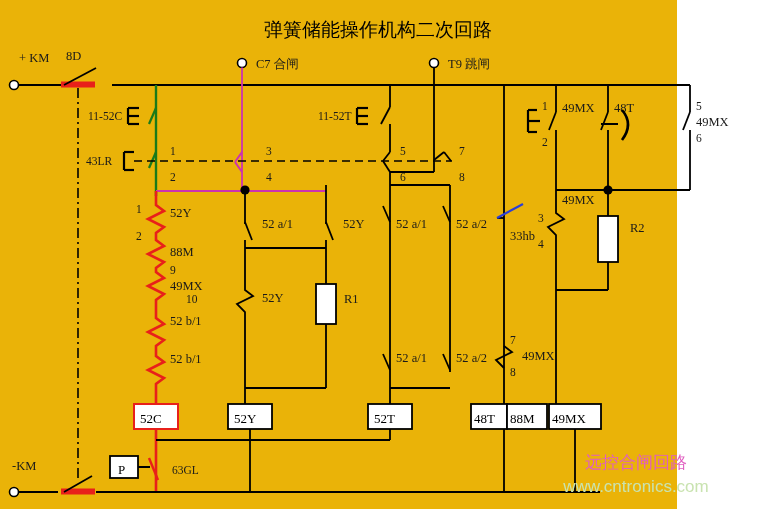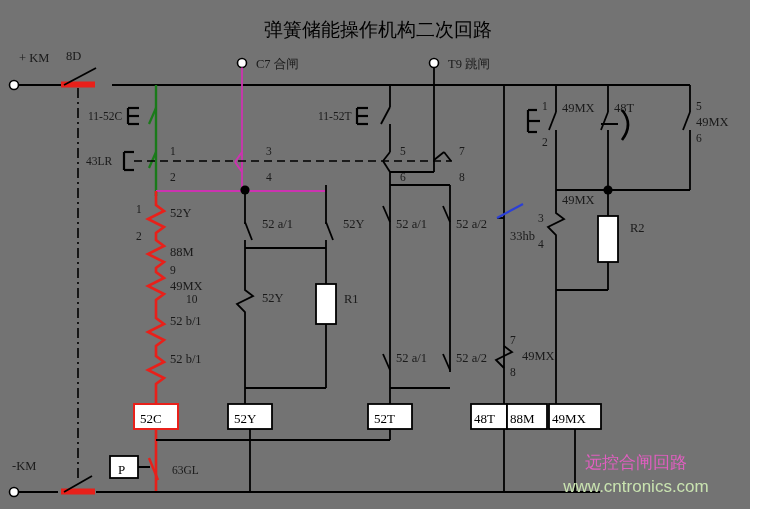--- a/index.html
+++ b/index.html
@@ -1,18 +1,18 @@
 <!DOCTYPE html>
 <html><head>
 <meta charset="utf-8">
 <style>
   html,body{margin:0;padding:0;background:#ffffff;}
   body{width:757px;height:509px;overflow:hidden;
        font-family:"Liberation Serif","DejaVu Serif",serif;}
-  #root{position:relative;width:750px;height:509px;background:#737373;}
+  #root{position:relative;width:677px;height:509px;background:#eab308;}
   #svgroot{position:absolute;left:0;top:0;width:757px;height:509px;}
   .t{font-family:"Liberation Serif","DejaVu Serif",serif;fill:#1a1a1a;}
   .title{font-size:19px;fill:#000;}
   .lbl{font-size:12.5px;}
   .lblsm{font-size:11.5px;}
   .num{font-size:11.5px;}
   .boxtxt{font-size:13px;fill:#000;}
   .wm1{font-size:17px;fill:#e05fc0;font-family:"Liberation Sans","DejaVu Sans",sans-serif;}
   .wm2{font-size:17px;fill:#c9e3b0;font-family:"Liberation Sans","DejaVu Sans",sans-serif;}
   .term{fill:#ffffff;stroke:#000;stroke-width:1.6;}

